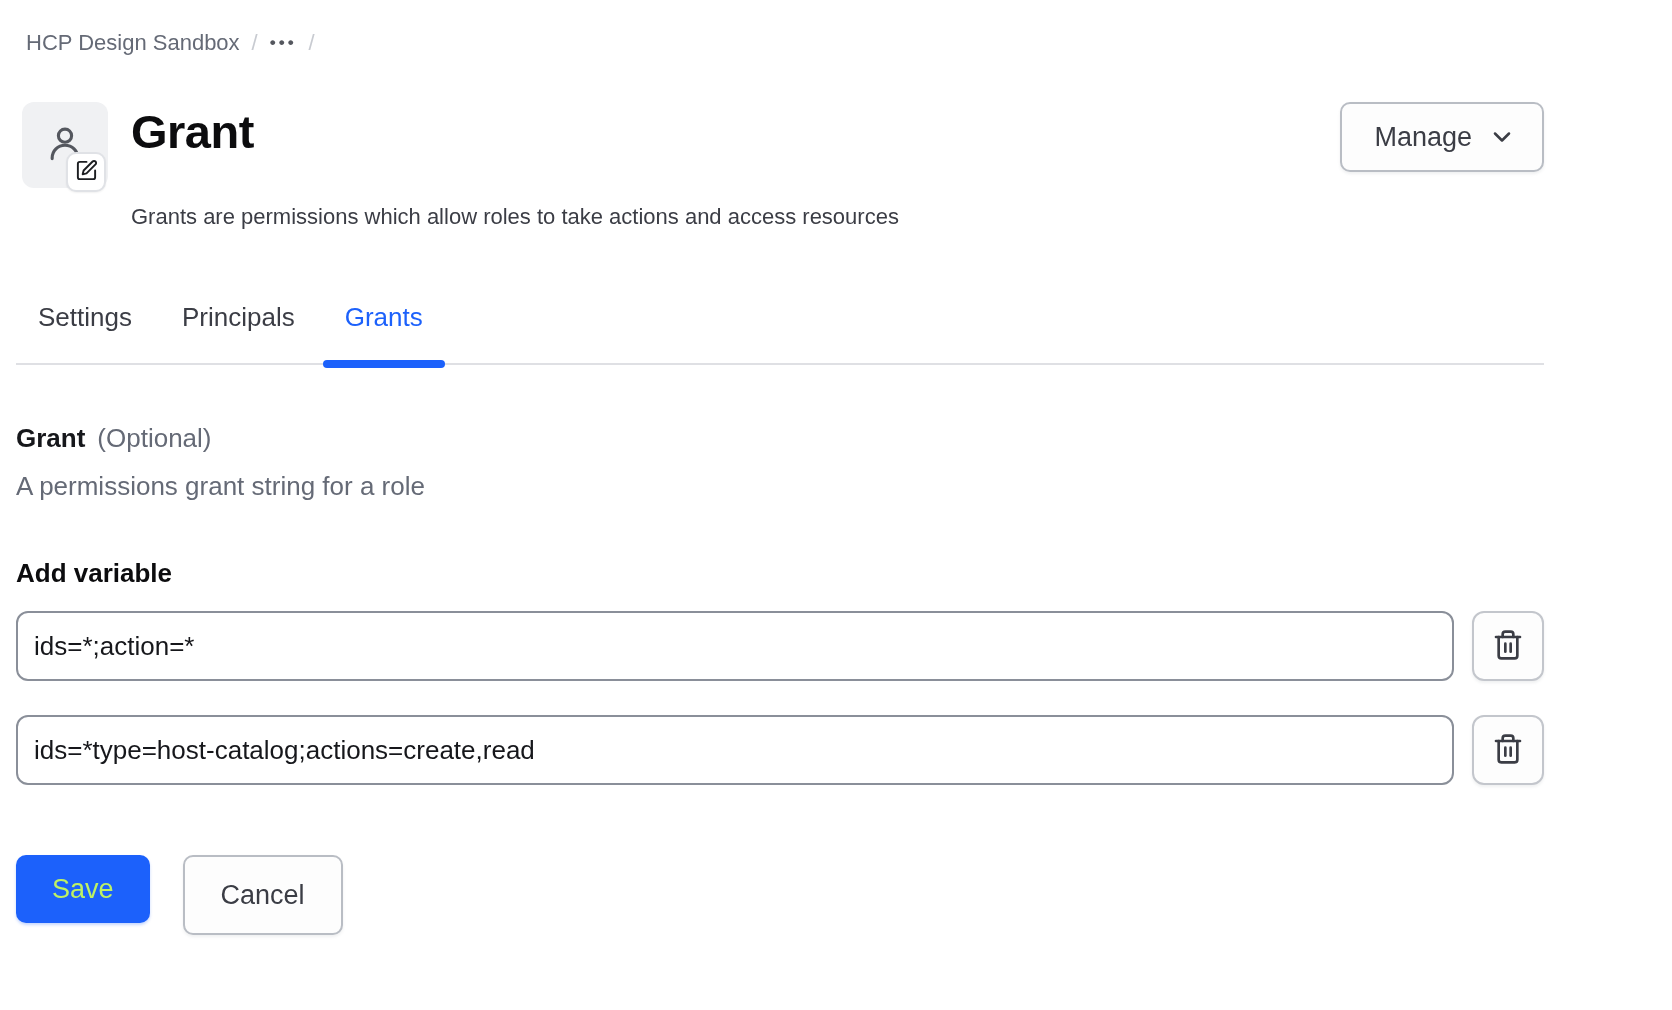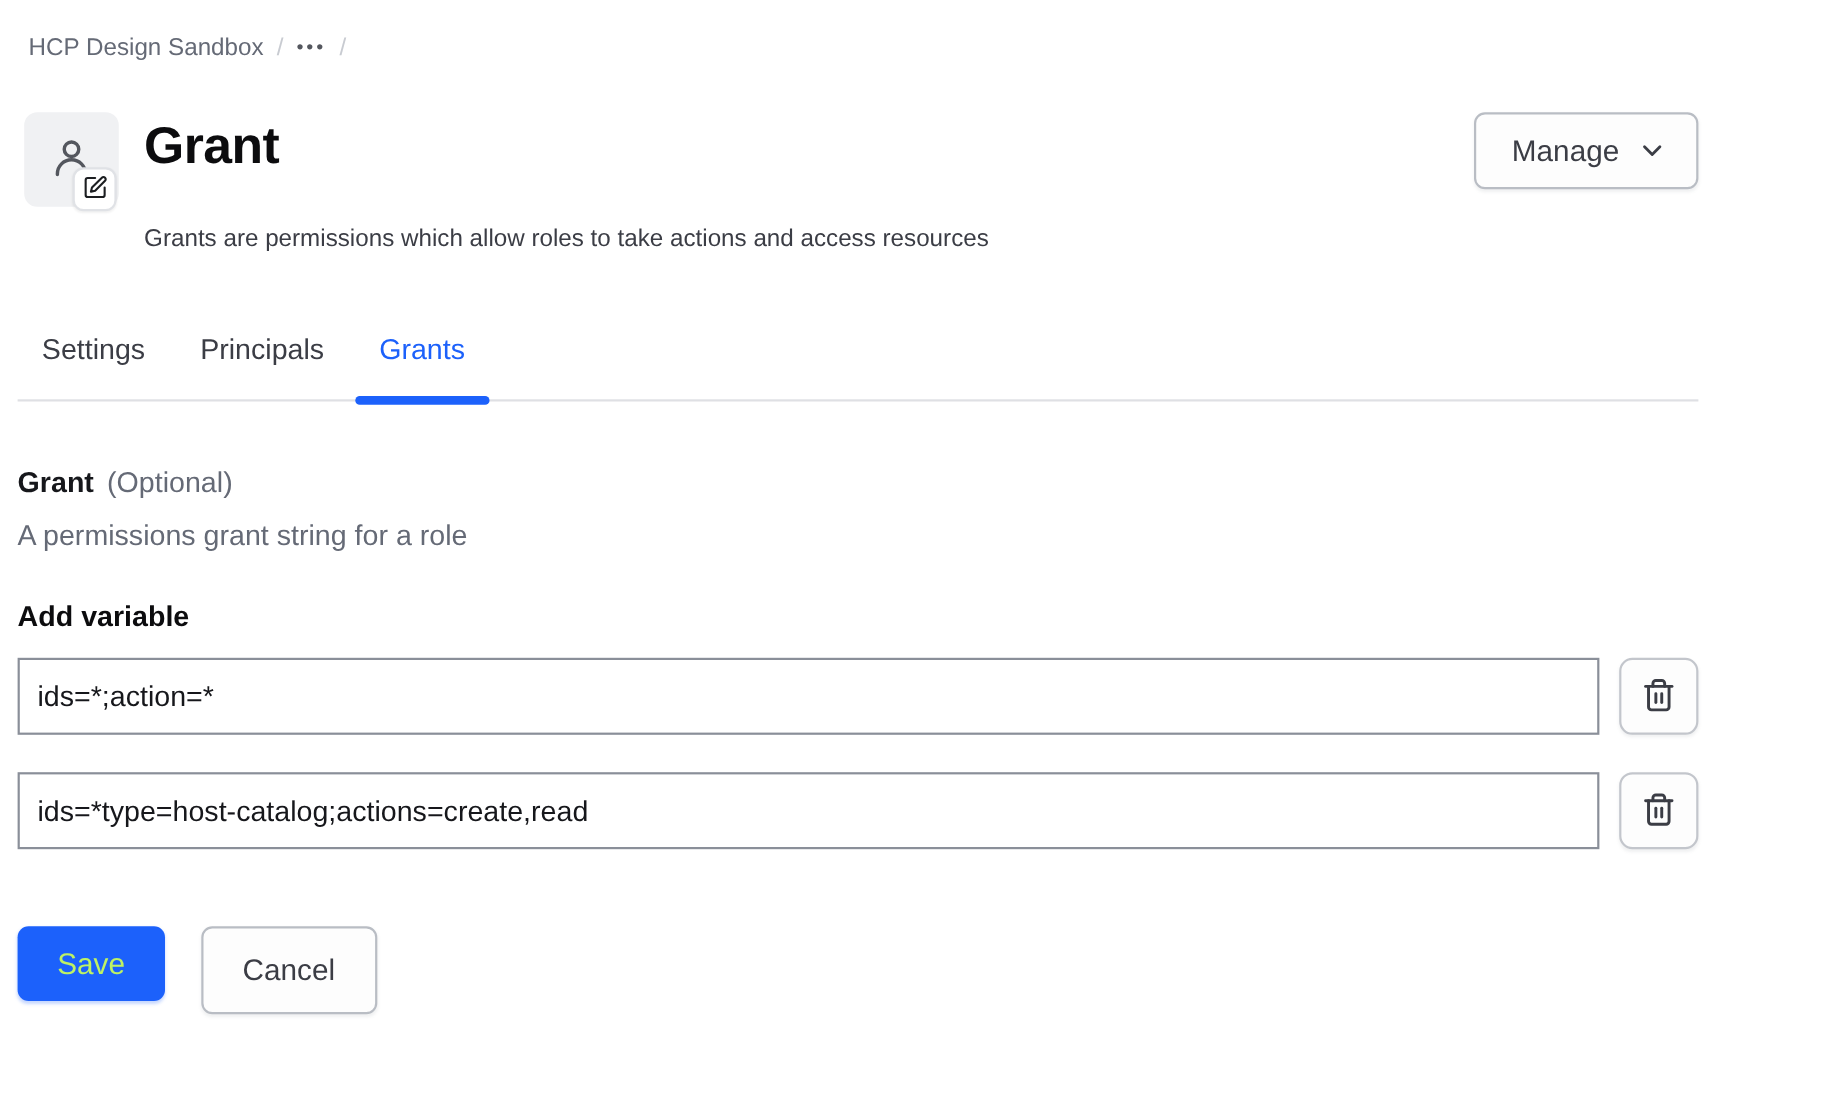--- a/index.html
+++ b/index.html
@@ -84,27 +84,27 @@
   .tab.active::after {
     content: ""; position: absolute; left: 0; right: 0; bottom: -5px;
     height: 8px; border-radius: 4px; background: #1c61fb;
   }
 
   
   .field-label { margin-top: 57px; display: flex; align-items: baseline; gap: 12px; line-height: 32px; }
   .label-strong { font-size: 26px; font-weight: 700; color: #16171b; }
   .label-optional { font-size: 26px; color: #656a76; }
   .help-text { margin: 16px 0 0; font-size: 26px; line-height: 32px; color: #656a76; }
-  .add-variable { margin-top: 42px; font-size: 26px; line-height: 32px; font-weight: 700; color: #0c0c0e; }
+  .add-variable { margin-top: 55px; font-size: 26px; line-height: 32px; font-weight: 700; color: #0c0c0e; }
 
   .grant-row { display: flex; gap: 18px; align-items: stretch; }
   .grant-row.first { margin-top: 22px; }
   .grant-row.second { margin-top: 34px; }
   .grant-input {
-    flex: 1; height: 70px; border: 2px solid #8a8f99; border-radius: 0;
+    flex: 1; height: 70px; border: 2px solid #8a8f99; border-radius: 12px;
     padding: 0 16px; font-family: inherit; font-size: 26px; color: #16171b;
     background: #ffffff; outline: none;
   }
   .icon-btn {
     flex: 0 0 72px; width: 72px; height: 70px; padding: 0;
     background: #fdfdfd; border: 2px solid #c3c6cc; border-radius: 12px;
     display: flex; align-items: center; justify-content: center;
     cursor: pointer; color: #3b3d45;
     box-shadow: 0 2px 3px rgba(101,106,118,0.10);
   }

